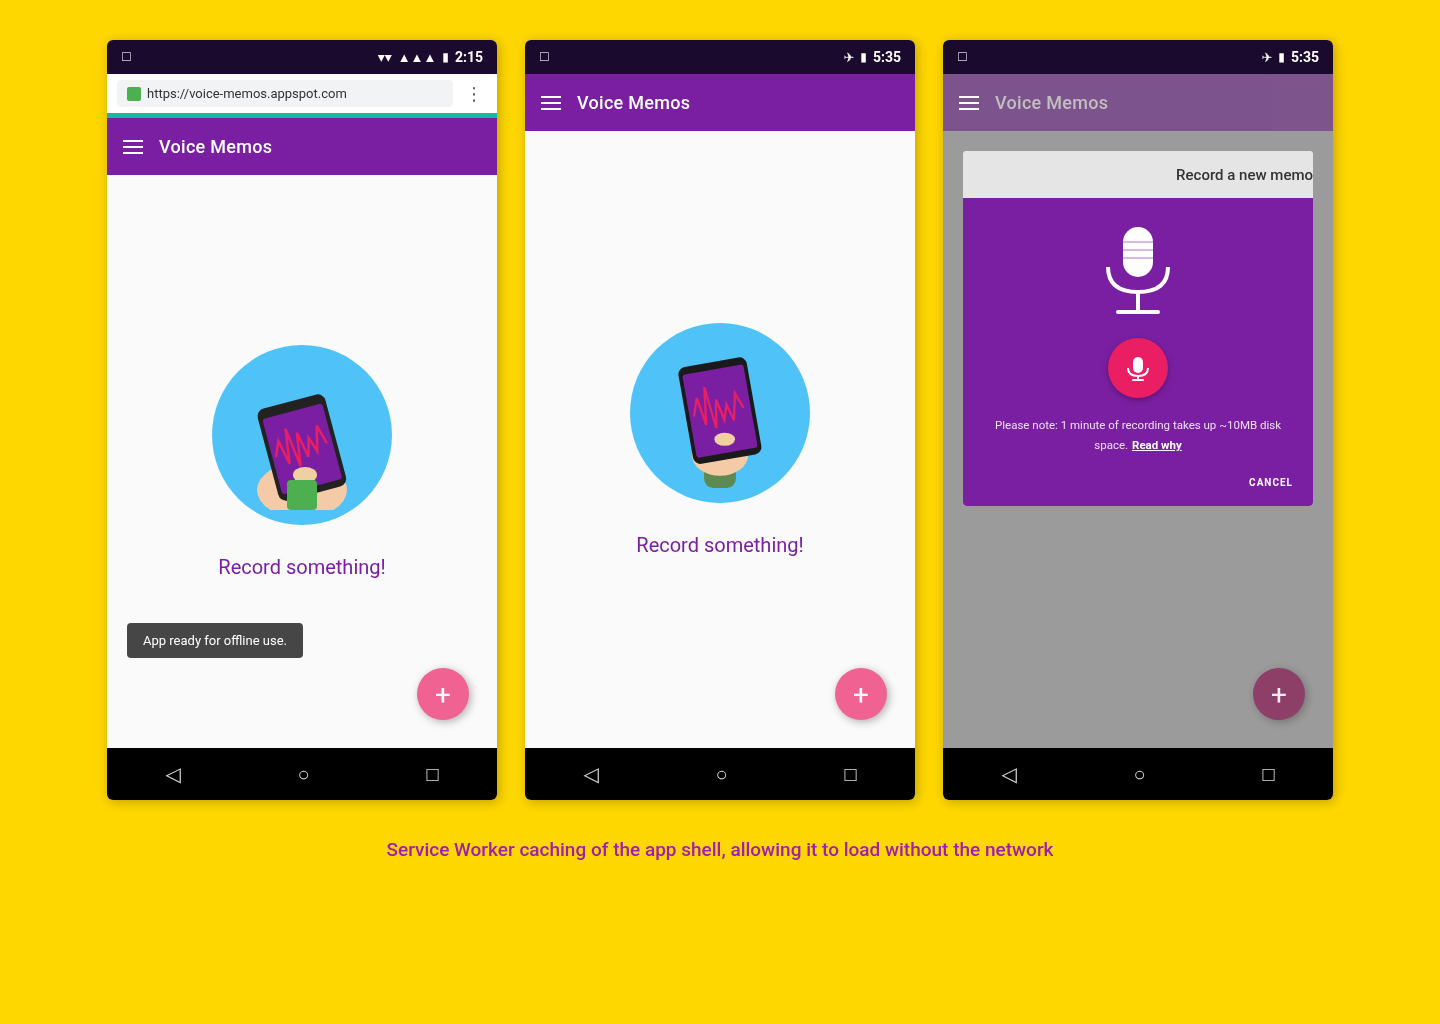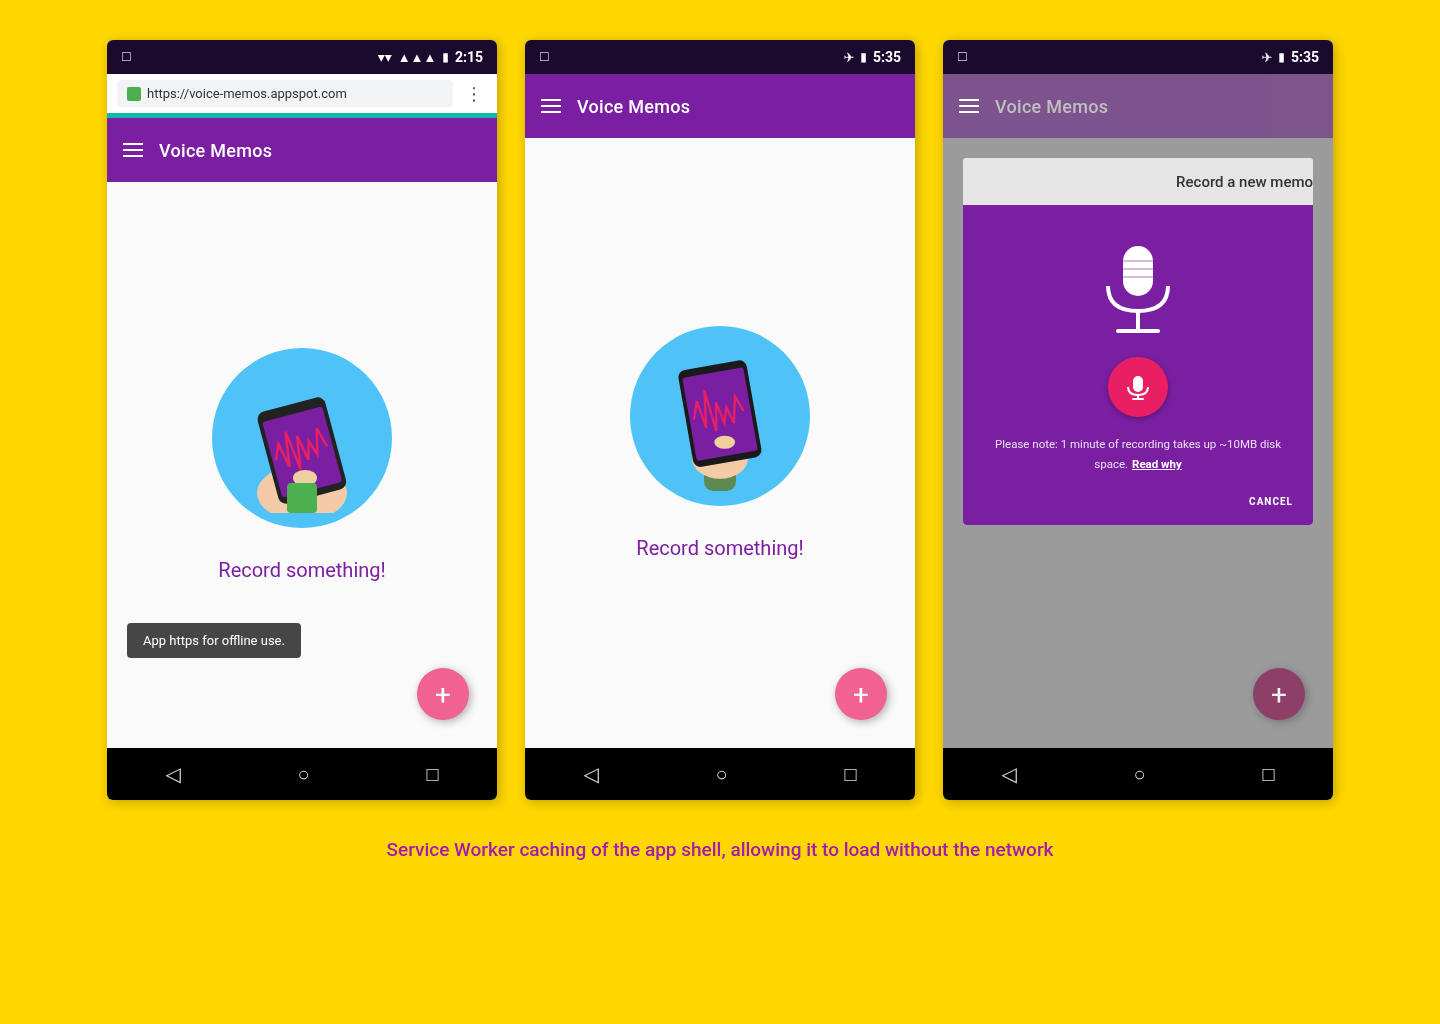--- a/index.html
+++ b/index.html
@@ -92,21 +92,21 @@
       font-size: 18px;
       color: #555;
       cursor: pointer;
       padding: 4px;
     }
 
     
     .app-toolbar {
       background: #7B1FA2;
       color: white;
-      height: 64px;
+      height: 57px;
       display: flex;
       align-items: center;
       padding: 0 16px;
       gap: 16px;
       flex-shrink: 0;
     }
     .hamburger {
       display: flex;
       flex-direction: column;
       gap: 4px;
@@ -290,21 +290,21 @@
           </g>
 
           <ellipse cx="68" cy="115" rx="12" ry="8" fill="#F0D0A0"></ellipse>
 
           <rect x="50" y="120" width="30" height="30" rx="4" fill="#4CAF50"></rect>
         </svg>
       </div>
       <span class="record-label">Record something!</span>
 
       <div class="offline-toast">
-        <span>App https for offline use.</span>
+        <span>App ready for offline use.</span>
       </div>
 
       <div class="fab">
         <span>+</span>
       </div>
     </div>
 
     <div class="nav-bar">
       <span class="nav-icon">◁</span>
       <span class="nav-icon">○</span>
@@ -384,21 +384,21 @@
     </div>
 
     <div class="phone-content phone-dimmed" style="background:rgba(80,80,80,0.55); justify-content:flex-start; padding:0;">
 
       <div style="background:white; margin:20px; border-radius:4px; overflow:hidden; width:calc(100% - 40px);">
 
         <div style="background:#e5e5e5; padding:14px 0; text-align:right;">
           <span style="font-size:15px; color:#333; font-weight:500;">Record a new memo</span>
         </div>
 
-        <div style="background:#7B1FA2; padding:36px 20px 16px; display:flex; flex-direction:column; align-items:center; gap:16px;">
+        <div style="background:#7B1FA2; padding:24px 20px 16px; display:flex; flex-direction:column; align-items:center; gap:16px;">
 
           <svg width="90" height="100" viewBox="0 0 90 100" xmlns="http://www.w3.org/2000/svg">
 
             <rect x="30" y="5" width="30" height="50" rx="15" fill="white"></rect>
 
             <path d="M15,45 Q15,70 45,70 Q75,70 75,45" stroke="white" stroke-width="4" fill="none"></path>
 
             <line x1="45" y1="70" x2="45" y2="90" stroke="white" stroke-width="4"></line>
 
             <line x1="25" y1="90" x2="65" y2="90" stroke="white" stroke-width="4" stroke-linecap="round"></line>

